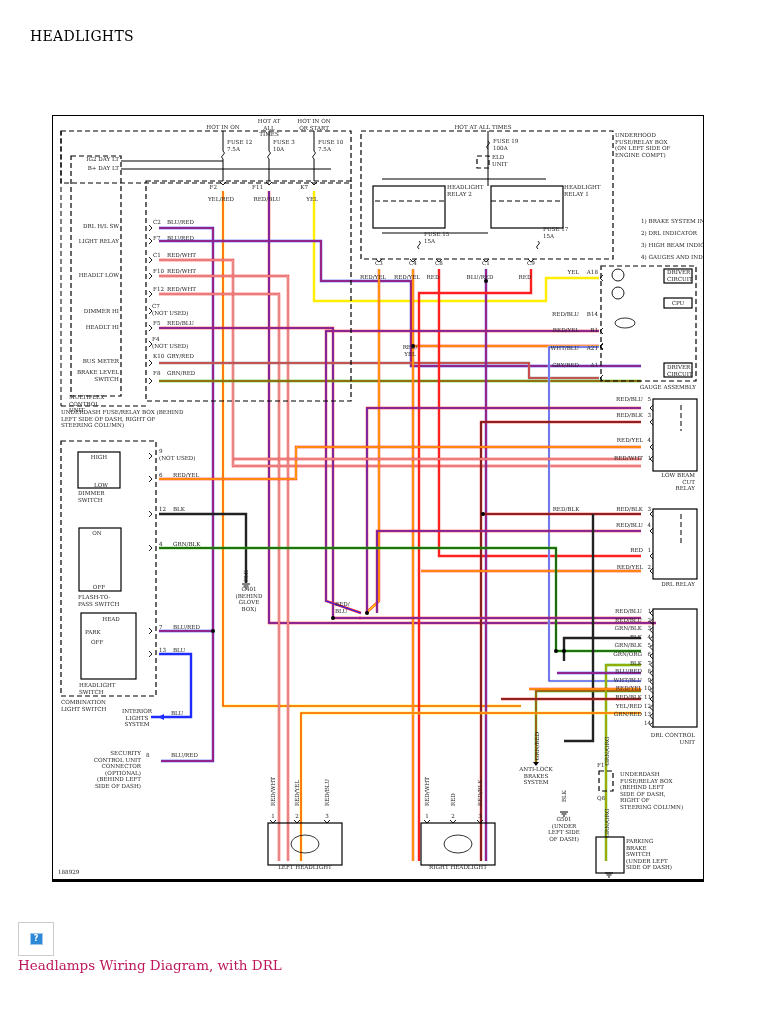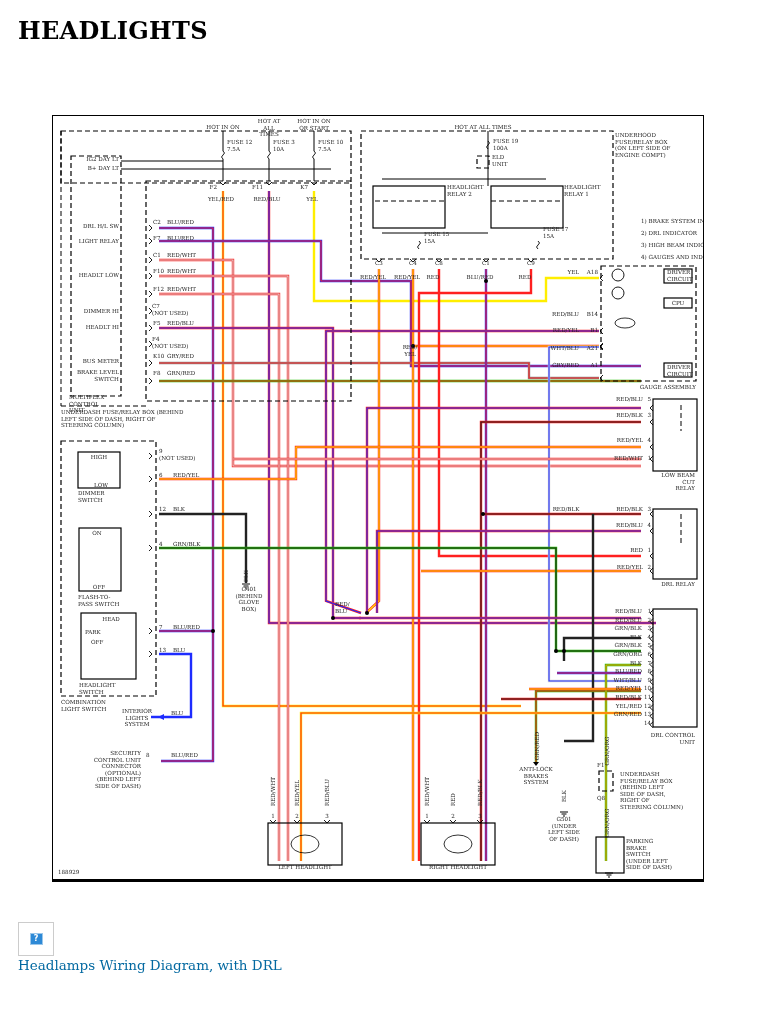--- a/index.html
+++ b/index.html
@@ -1,23 +1,23 @@
 <!DOCTYPE html>
 <html><head>
 <meta charset="utf-8">
 <style>
   html,body{margin:0;padding:0;background:#fff;}
   body{width:768px;height:1024px;position:relative;overflow:hidden;font-family:"DejaVu Serif",serif;color:#000;}
-  #page-title{position:absolute;left:18px;top:16px;font-family:"DejaVu Serif",serif;font-weight:bold;font-size:24px;letter-spacing:0.3px;margin:0;}
+  #page-title{position:absolute;left:18px;top:16px;font-family:"DejaVu Serif",serif;font-weight:normal;font-size:14px;letter-spacing:0.3px;margin:12px;}
   #diagram-frame{position:absolute;left:52px;top:115px;width:650px;height:763px;border:1.5px solid #000;border-bottom:3px solid #000;background:#fff;}
   #diagram{position:absolute;left:0;top:0;}
   #diagram text{font-family:"DejaVu Serif",serif;font-size:5.6px;fill:#222;}
   #broken-image{position:absolute;left:18px;top:922px;width:36px;height:34px;border:1px solid #ccc;box-sizing:border-box;display:flex;align-items:center;justify-content:center;background:#fff;}
   #broken-image span{display:block;width:11px;height:10px;background:#2d89d6;color:#fff;font:bold 8px "DejaVu Sans",sans-serif;text-align:center;line-height:10px;border:1px solid #9cc7ea;}
-  #caption{position:absolute;left:18px;top:957px;font-family:"DejaVu Serif",serif;font-size:13.5px;color:#0369a1;}
+  #caption{position:absolute;left:18px;top:957px;font-family:"DejaVu Serif",serif;font-size:13.5px;color:#be185d;}
 </style>
 </head>
 <body>
 
 <h1 id="page-title">HEADLIGHTS</h1>
 
 <div id="diagram-frame">
   <svg id="diagram" width="650" height="763" viewBox="0 0 650 763" xmlns="http://www.w3.org/2000/svg">
     <g id="g-wires">
         <path d="M170,75 L170,590 L468,590" fill="none" stroke="#ffee00" stroke-width="2.4" stroke-linejoin="miter"></path>

